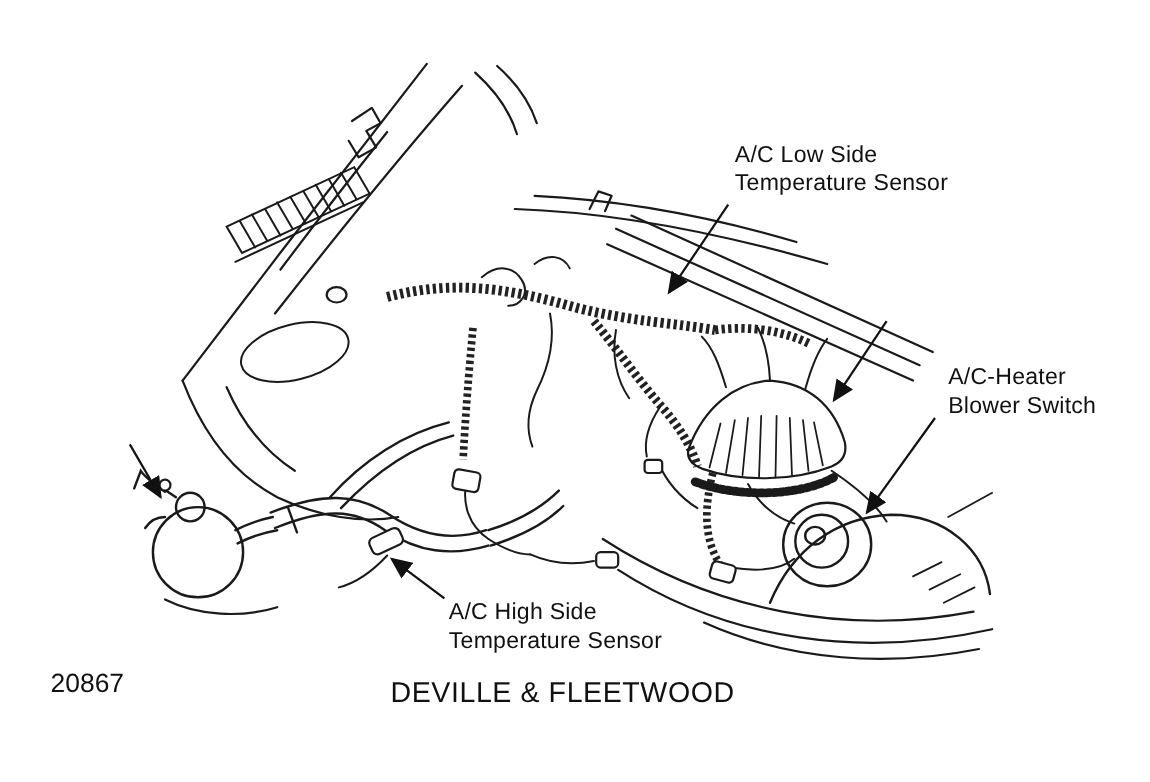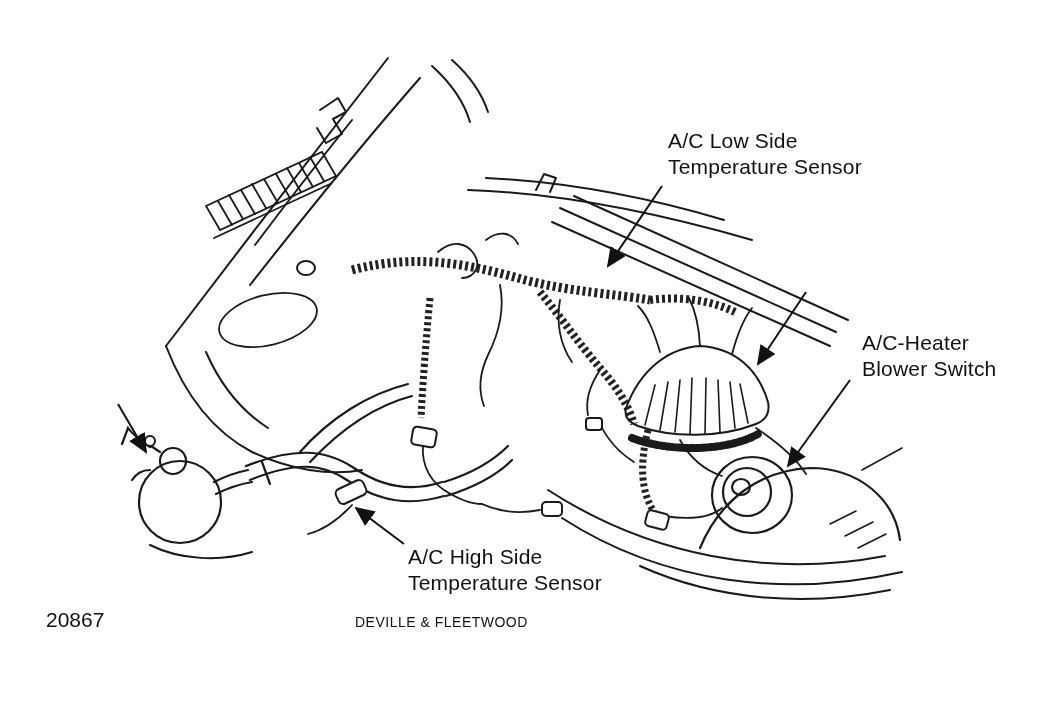--- a/index.html
+++ b/index.html
@@ -29,28 +29,28 @@
     font-size: 21px;
     line-height: 1.24;
     white-space: pre-line;
     letter-spacing: 0.2px;
   }
   .figure-number {
     position: absolute;
     left: 46px;
     top: 608px;
     color: #111111;
-    font-size: 21px;
+    font-size: 24px;
   }
   .figure-caption {
     position: absolute;
     left: 355px;
     top: 614px;
     color: #111111;
-    font-size: 14px;
+    font-size: 26px;
     letter-spacing: 0.5px;
   }
   .lbl-low-side   { left: 668px; top: 128px; }
   .lbl-module     { left: 808px; top: 212px; }
   .lbl-blower     { left: 862px; top: 330px; }
   .lbl-low-press  { left: 38px;  top: 325px; }
   .lbl-high-side  { left: 408px; top: 544px; }
 </style>
 </head>
 <body>

